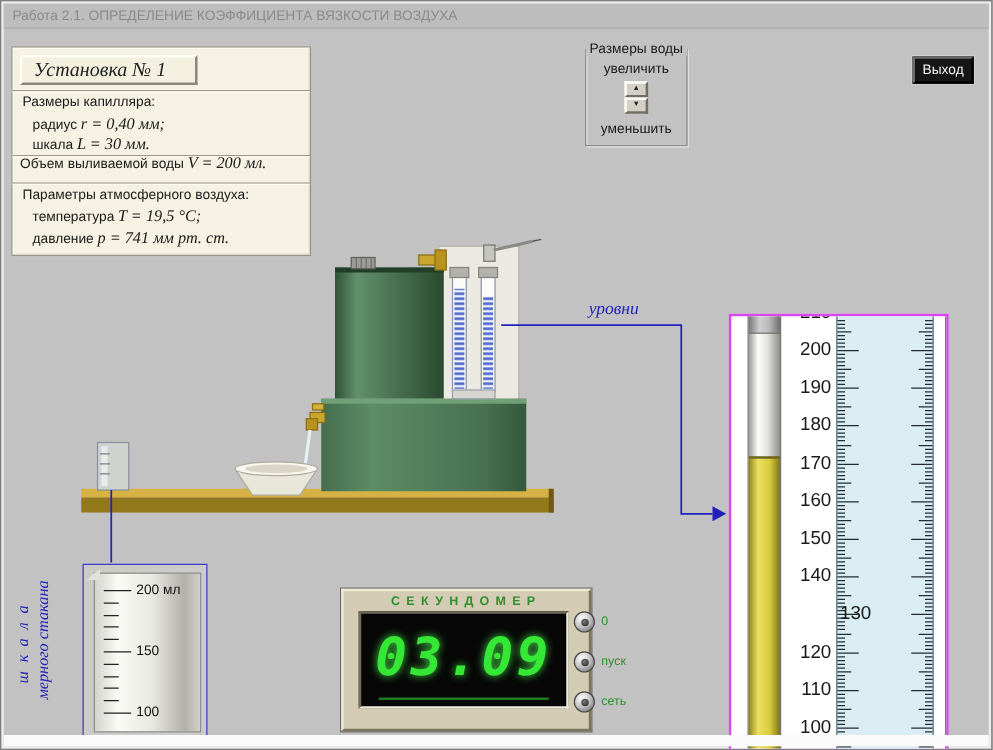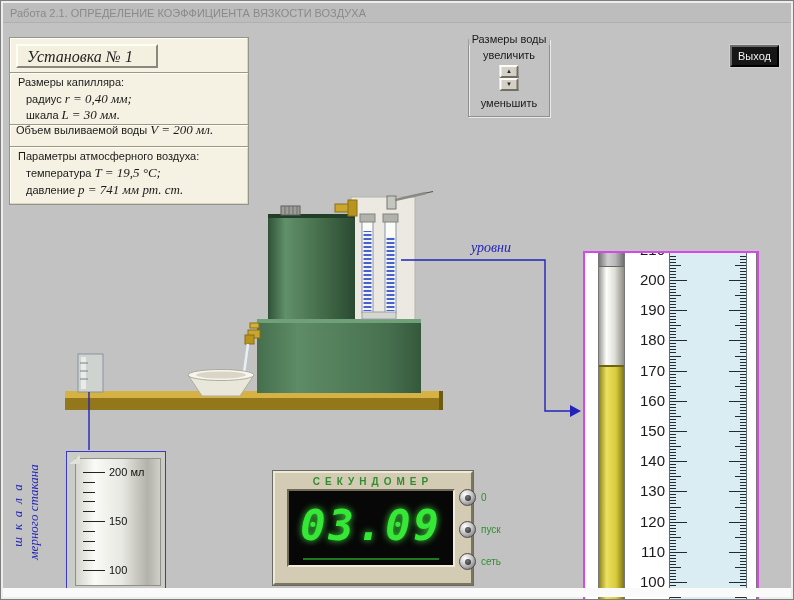--- a/index.html
+++ b/index.html
@@ -466,21 +466,21 @@
       <div class="mtick" style="top: 3px; left: 85px; width: 6px;"></div>
       <div class="mtick" style="top: 3px; left: 155px; width: 6px;"></div>
       <div class="mlabel" style="top: -12px;">210</div>
       <div class="mlabel" style="top: 18px;">200</div>
       <div class="mlabel" style="top: 48px;">190</div>
       <div class="mlabel" style="top: 78px;">180</div>
       <div class="mlabel" style="top: 109px;">170</div>
       <div class="mlabel" style="top: 139px;">160</div>
       <div class="mlabel" style="top: 169px;">150</div>
       <div class="mlabel" style="top: 199px;">140</div>
-      <div class="mlabel" style="top: 229px;">130</div>
+      <div class="mlabel" style="top: 229px; padding-left: 32px;">130</div>
       <div class="mlabel" style="top: 260px;">120</div>
       <div class="mlabel" style="top: 290px;">110</div>
       <div class="mlabel" style="top: 320px;">100</div>
     </div>
 
   <div class="cup-view">
     <div class="cup-body"></div>
     <div class="cup-spout"></div>
   <div class="ctick" style="top: 20px; width: 22px;"></div>
       <div class="ctick" style="top: 30px; width: 12px;"></div>

